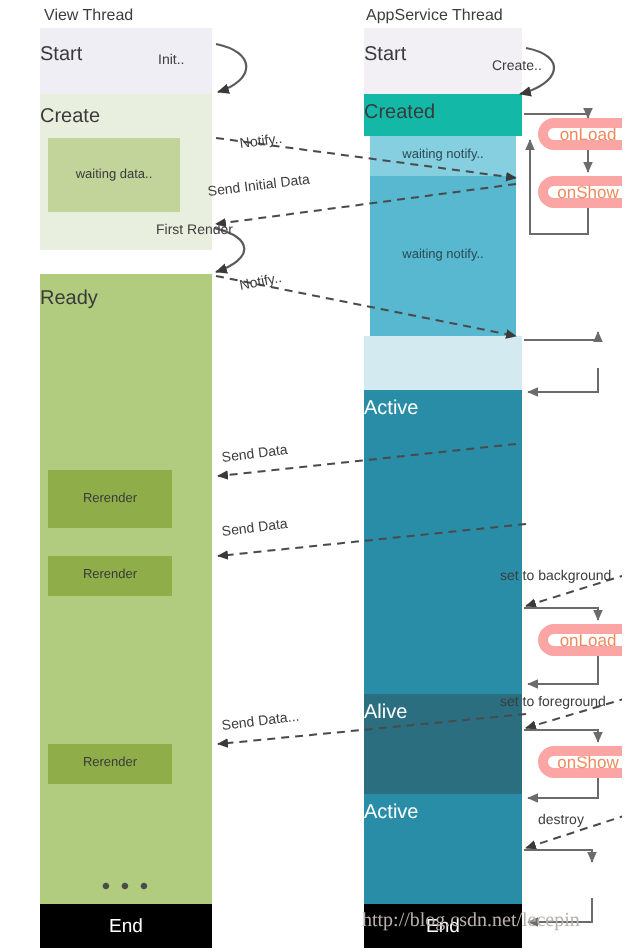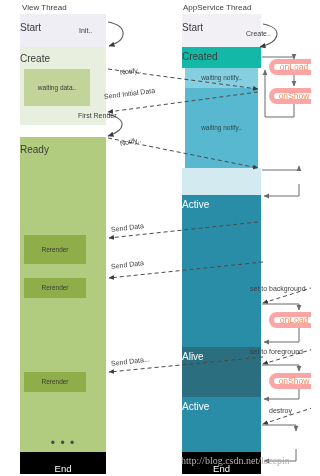--- a/index.html
+++ b/index.html
@@ -26,21 +26,21 @@
   
   .inner-box{
     position:absolute;box-sizing:border-box;
     display:flex;align-items:center;justify-content:center;
     font-size:6.5px;color:#3a3a3a;text-align:center;line-height:1.1;
   }
   .inner-box.dark-text{color:#2c4a52;}
 
   .end-bar{
     position:absolute;background:#000000;color:#ffffff;
-    display:flex;align-items:flex-end;justify-content:center;
+    display:flex;align-items:center;justify-content:center;
     font-size:9.5px;box-sizing:border-box;
   }
   .dots{
     position:absolute;left:0;right:0;text-align:center;
     font-size:12px;color:#4a4a4a;letter-spacing:1px;line-height:1;
   }
 
   
   .pill{
     position:absolute;box-sizing:border-box;

